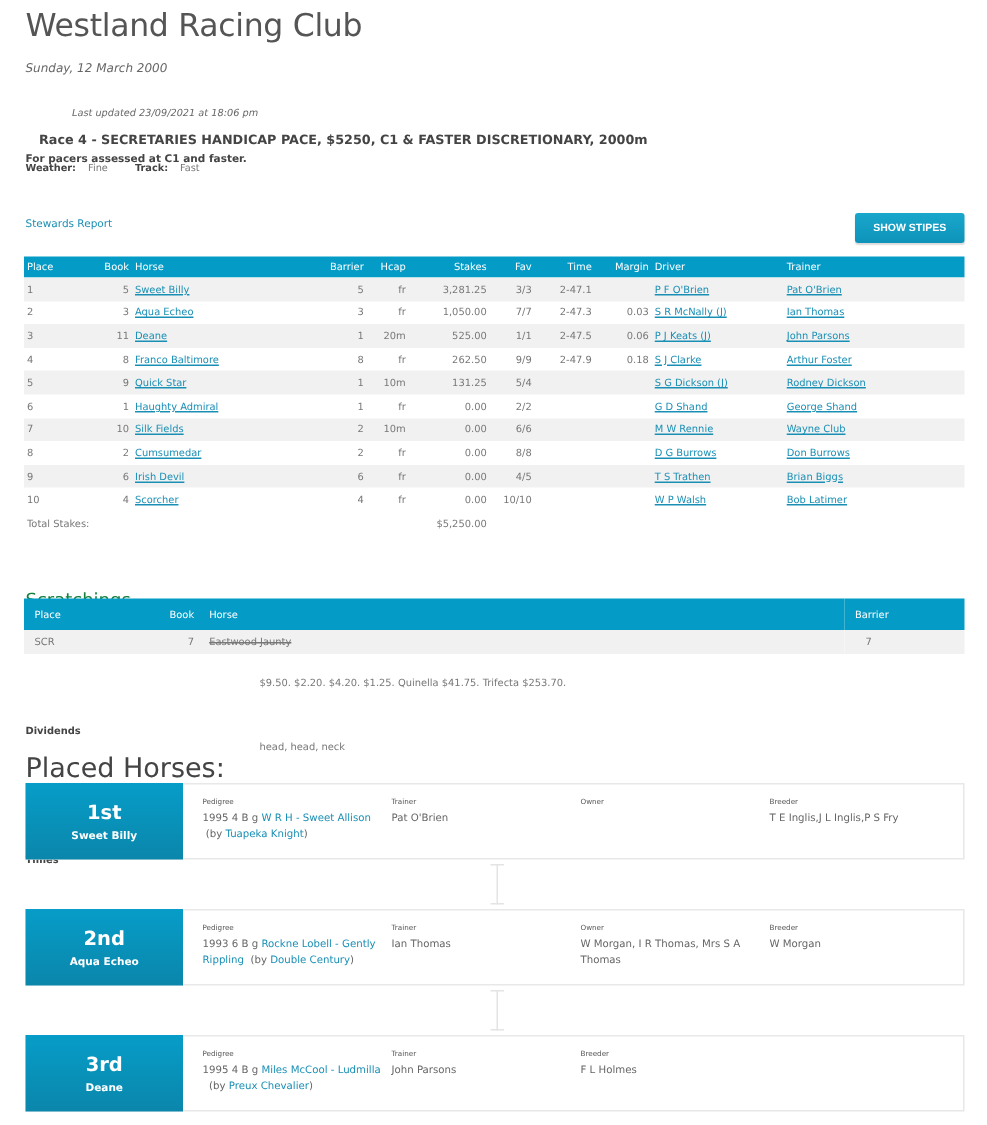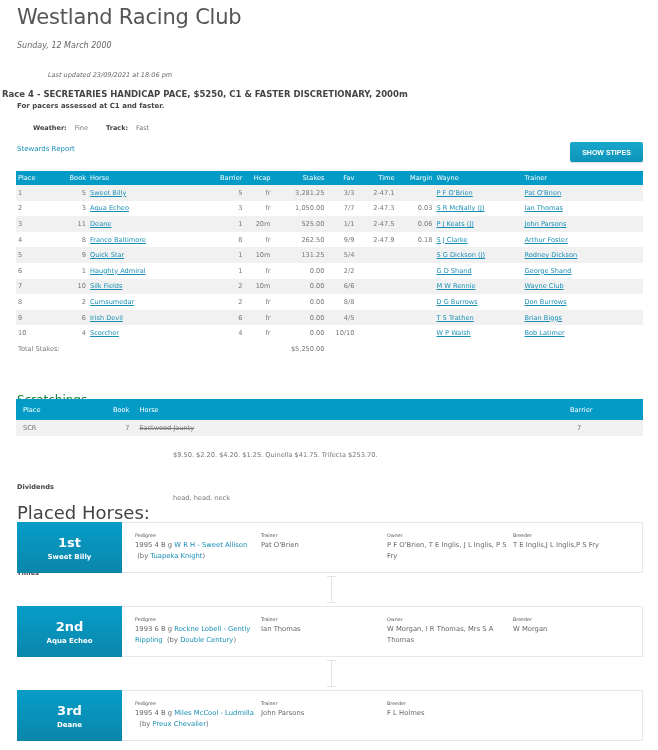--- a/index.html
+++ b/index.html
@@ -4,23 +4,23 @@
 <style>
   * { box-sizing: border-box; margin: 0; padding: 0; }
   html, body { width: 658px; height: 750px; background: #ffffff; overflow: hidden; }
   body { font-family: "DejaVu Sans", sans-serif; color: #444; font-size: 7px; position: relative; }
   a, .link { color: #1a8fb5; text-decoration: underline; cursor: pointer; }
   .plain-link { color: #1a8fb5; text-decoration: none; cursor: pointer; }
 
   .title { position: absolute; left: 17px; top: 5px; font-size: 21px; color: #555; font-weight: normal; letter-spacing: -0.2px; }
   .date { position: absolute; left: 17px; top: 41px; font-size: 8px; font-style: italic; color: #666; }
   .updated { position: absolute; left: 17px; top: 71px; font-size: 6.5px; font-style: italic; color: #666; padding-left: 31px; }
-  .race-title { position: absolute; left: 2px; top: 89px; font-size: 8.5px; font-weight: bold; color: #444; }
+  .race-title { position: absolute; left: 26px; top: 89px; font-size: 8.5px; font-weight: bold; color: #444; }
   .race-sub { position: absolute; left: 17px; top: 102px; font-size: 7px; font-weight: bold; color: #444; }
-  .conditions { position: absolute; left: 17px; top: 124px; font-size: 6.5px; color: #444; margin-left: 16px; }
+  .conditions { position: absolute; left: 17px; top: 108px; font-size: 6.5px; color: #444; }
   .conditions b { font-weight: bold; margin-right: 8px; }
   .conditions span.v { color: #777; margin-right: 16px; }
   .stewards { position: absolute; left: 17px; top: 145px; font-size: 7px; color: #1a8fb5; text-decoration: none; }
   .stipes-btn { position: absolute; left: 570px; top: 142px; width: 73px; height: 20px; background: linear-gradient(#1aa7cc, #0d93b9); color: #fff; font-size: 7px; font-weight: bold; border: none; border-radius: 2px; display: flex; align-items: center; justify-content: center; box-shadow: 0 1px 1px rgba(0,0,0,0.15); }
 
   table.results { position: absolute; left: 16px; top: 171px; width: 627px; border-collapse: collapse; font-size: 6.6px; }
   table.results th { background: #049bc6; color: #fff; font-weight: normal; height: 14px; text-align: left; padding: 0 2px; }
   table.results td { height: 15.6px; color: #777; padding: 0 2px; }
   table.results tr.row:nth-child(odd) td { background: #f1f1f1; }
   table.results td.r, table.results th.r { text-align: right; }
@@ -80,21 +80,21 @@
     <tr>
       <th style="width:50px">Place</th>
       <th class="r" style="width:22px">Book</th>
       <th style="width:130px">Horse</th>
       <th class="r" style="width:25px">Barrier</th>
       <th class="r" style="width:28px">Hcap</th>
       <th class="r" style="width:54px">Stakes</th>
       <th class="r" style="width:30px">Fav</th>
       <th class="r" style="width:40px">Time</th>
       <th class="r" style="width:38px">Margin</th>
-      <th style="width:88px">Wayne</th>
+      <th style="width:88px">Driver</th>
       <th>Trainer</th>
     </tr>
   </thead>
   <tbody id="results-body">
       <tr class="row">
         <td>1</td>
         <td class="r">5</td>
         <td><a>Sweet Billy</a></td>
         <td class="r">5</td>
         <td class="r">fr</td>
@@ -276,21 +276,20 @@
       <div class="col ped">
         <div class="h">Pedigree</div>
         <div><span>1995 4 B g </span><span class="blue plain-link">W R H - Sweet Allison</span><span style="white-space:pre"> (by </span><span class="blue plain-link">Tuapeka Knight</span><span>)</span></div>
       </div>
       <div class="col tr">
         <div class="h">Trainer</div>
         <div>Pat O'Brien</div>
       </div>
       <div class="col ow">
         <div class="h">Owner</div>
-        <div>P F O'Brien, T E Inglis, J L Inglis, P S Fry</div>
       </div>
       <div class="col br">
         <div class="h">Breeder</div>
         <div>T E Inglis,J L Inglis,P S Fry</div>
       </div>
     </div>
     <div class="place-card" style="top: 606px;">
       <div class="place-badge">
         <div class="pos">2nd</div>
         <div class="name">Aqua Echeo</div>

